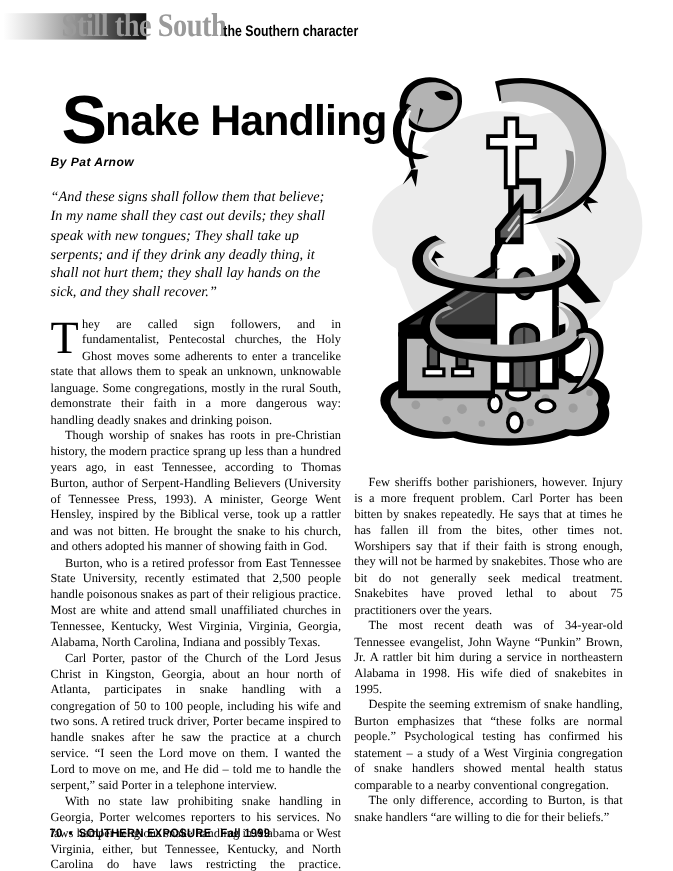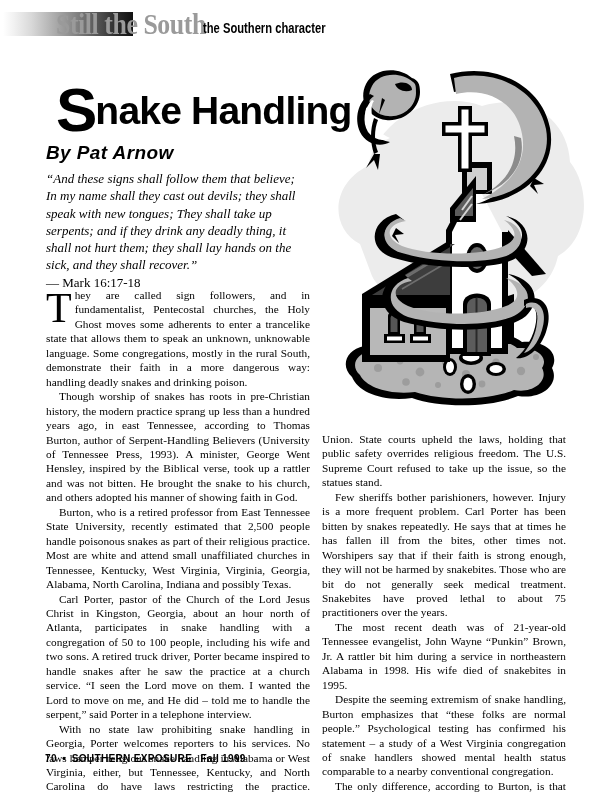--- a/index.html
+++ b/index.html
@@ -82,21 +82,21 @@
   }
 
   
   #byline {
     position: absolute;
     left: 46px;
     top: 142px;
     font-family: "Liberation Sans", sans-serif;
     font-style: italic;
     font-weight: bold;
-    font-size: 19px;
+    font-size: 11px;
     letter-spacing: 0.4px;
   }
 
   
   #epigraph {
     position: absolute;
     left: 46px;
     top: 170px;
     width: 253px;
     font-family: "Liberation Serif", serif;
@@ -329,35 +329,33 @@
     </g>
   </svg>
 </div>
 
 <h1 id="headline"><span class="dropcap-s">S</span><span>nake Handling</span></h1>
 
 <div id="byline">By Pat Arnow</div>
 
 <div id="epigraph">
   <span>“And these signs shall follow them that believe; In my name shall they cast out devils; they shall speak with new tongues; They shall take up serpents; and if they drink any deadly thing, it shall not hurt them; they shall lay hands on the sick, and they shall recover.”</span>
-  <span id="epigraph-source">— Mark 16:17-18</span>
 </div>
 
 <div id="col-left" class="col">
   <p class="first"><span class="dropcap-t">T</span><span>hey are called sign followers, and in fundamentalist, Pentecostal churches, the Holy Ghost moves some adherents to enter a trancelike state that allows them to speak an unknown, unknowable language. Some congregations, mostly in the rural South, demonstrate their faith in a more dangerous way: handling deadly snakes and drinking poison.</span></p>
   <p>Though worship of snakes has roots in pre-Christian history, the modern practice sprang up less than a hundred years ago, in east Tennessee, according to Thomas Burton, author of Serpent-Handling Believers (University of Tennessee Press, 1993). A minister, George Went Hensley, inspired by the Biblical verse, took up a rattler and was not bitten. He brought the snake to his church, and others adopted his manner of showing faith in God.</p>
   <p>Burton, who is a retired professor from East Tennessee State University, recently estimated that 2,500 people handle poisonous snakes as part of their religious practice. Most are white and attend small unaffiliated churches in Tennessee, Kentucky, West Virginia, Virginia, Georgia, Alabama, North Carolina, Indiana and possibly Texas.</p>
   <p>Carl Porter, pastor of the Church of the Lord Jesus Christ in Kingston, Georgia, about an hour north of Atlanta, participates in snake handling with a congregation of 50 to 100 people, including his wife and two sons. A retired truck driver, Porter became inspired to handle snakes after he saw the practice at a church service. “I seen the Lord move on them. I wanted the Lord to move on me, and He did – told me to handle the serpent,” said Porter in a telephone interview.</p>
   <p>With no state law prohibiting snake handling in Georgia, Porter welcomes reporters to his services. No laws hamper religious snake handling in Alabama or West Virginia, either, but Tennessee, Kentucky, and North Carolina do have laws restricting the practice. Prosecutions in the 1970s led to court challenges by snake handlers and the American Civil Liberties</p>
 </div>
 
 <div id="col-right" class="col">
-  <p class="first">Union. State courts upheld the laws, holding that public safety overrides religious freedom. The U.S. Supreme Court refused to take up the issue, so the statues stand.</p>
   <p>Few sheriffs bother parishioners, however. Injury is a more frequent problem. Carl Porter has been bitten by snakes repeatedly. He says that at times he has fallen ill from the bites, other times not. Worshipers say that if their faith is strong enough, they will not be harmed by snakebites. Those who are bit do not generally seek medical treatment. Snakebites have proved lethal to about 75 practitioners over the years.</p>
-  <p>The most recent death was of 21-year-old Tennessee evangelist, John Wayne “Punkin” Brown, Jr. A rattler bit him during a service in northeastern Alabama in 1998. His wife died of snakebites in 1995.</p>
+  <p>The most recent death was of 34-year-old Tennessee evangelist, John Wayne “Punkin” Brown, Jr. A rattler bit him during a service in northeastern Alabama in 1998. His wife died of snakebites in 1995.</p>
   <p>Despite the seeming extremism of snake handling, Burton emphasizes that “these folks are normal people.” Psychological testing has confirmed his statement – a study of a West Virginia congregation of snake handlers showed mental health status comparable to a nearby conventional congregation.</p>
   <p><span>The only difference, according to Burton, is that snake handlers “are willing to die for their beliefs.”</span></p>
 
 </div>
 
 <div id="footer">
   <span>70</span><span class="sep">•</span><span>SOUTHERN EXPOSURE</span><span class="issue">Fall 1999</span>
 </div>
 
 </body></html>

